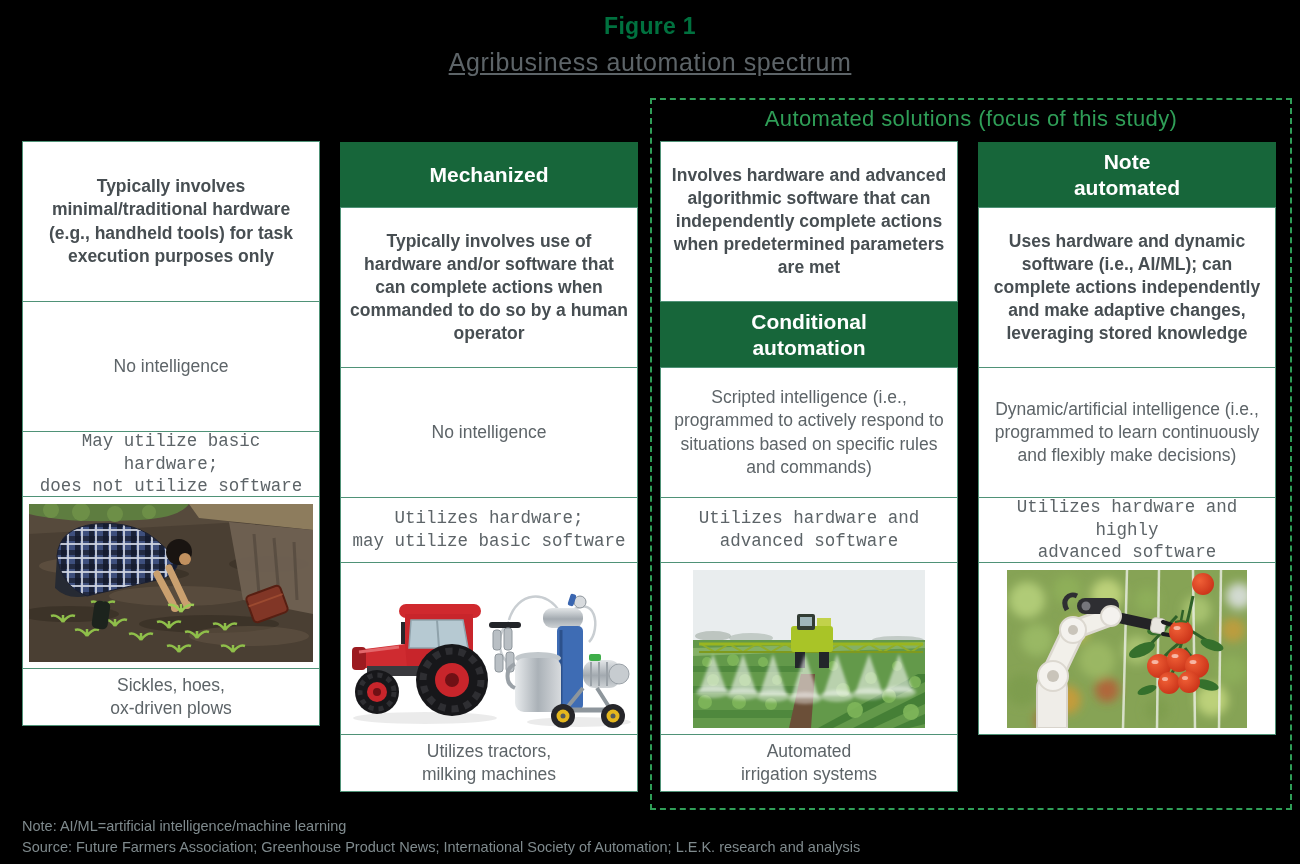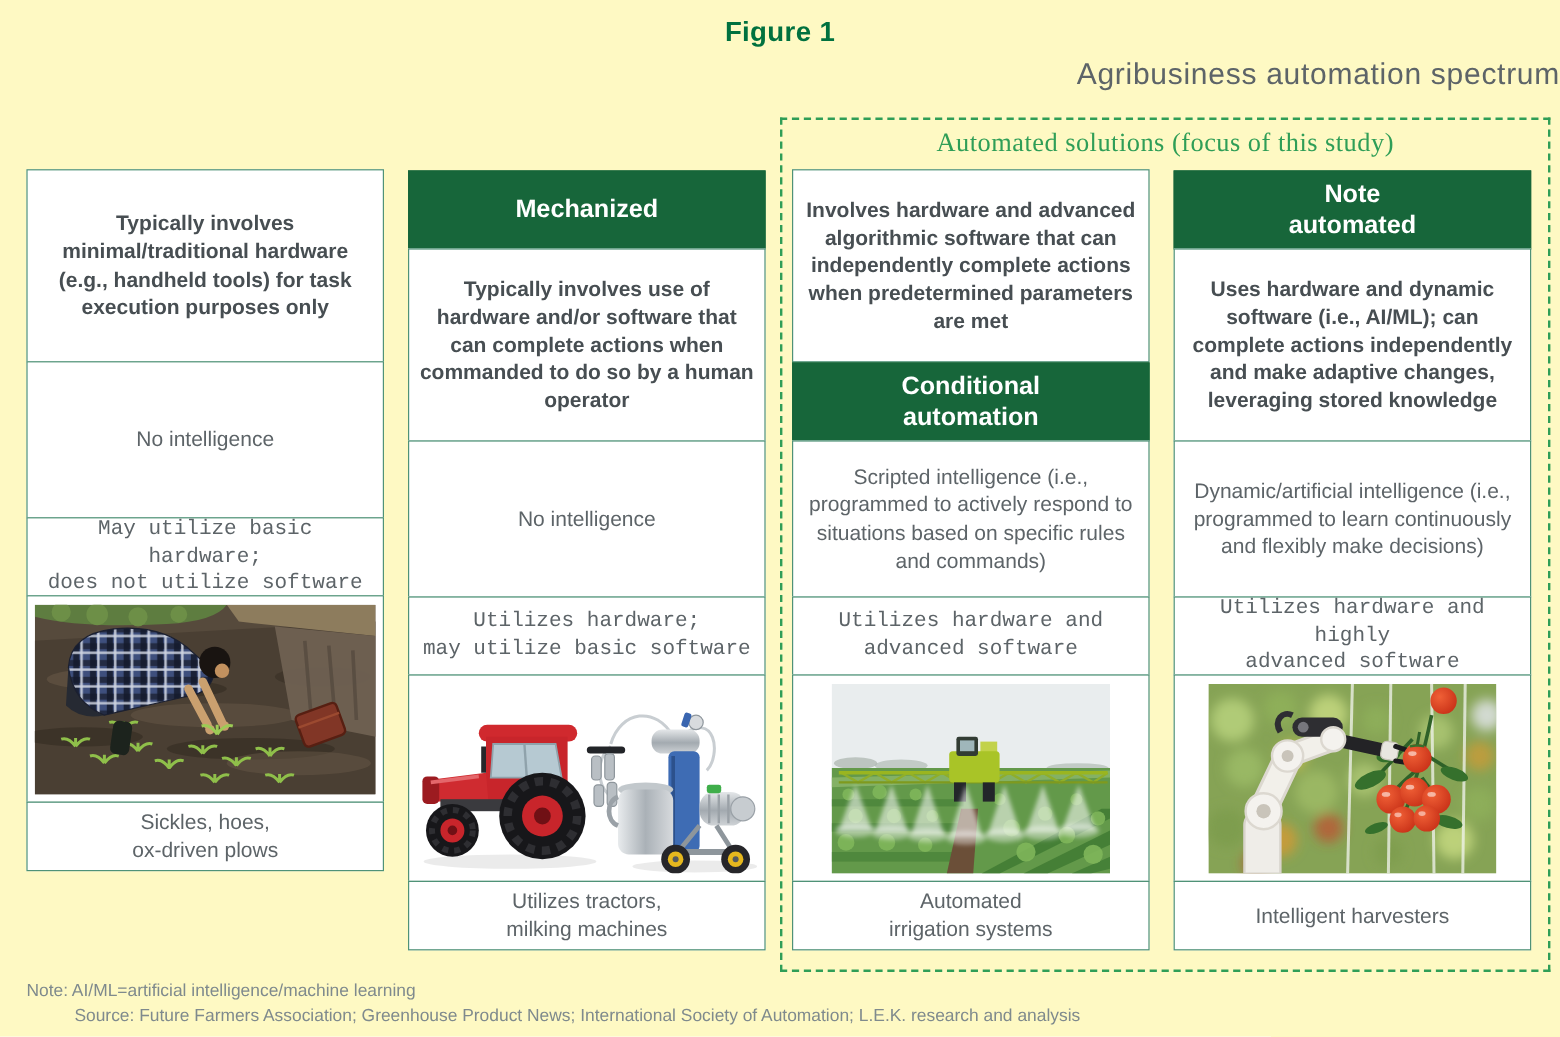--- a/index.html
+++ b/index.html
@@ -1,40 +1,40 @@
 <!DOCTYPE html>
 <html><head>
 <meta charset="utf-8">
 <style>
   html,body{margin:0;padding:0;background:#ffffff;}
-  .page{position:relative;width:1300px;height:864px;background:#fef9c3;
+  .page{position:relative;width:1300px;height:864px;background:#000000;
         font-family:"Liberation Sans",sans-serif;overflow:hidden;}
   .figure-label{position:absolute;top:13px;left:0;width:100%;text-align:center;
         color:#00713F;font-weight:bold;font-size:23px;letter-spacing:.3px;}
-  .figure-title{position:absolute;top:48px;left:0;width:100%;text-align:right;
-        color:#5D6468;font-size:25px;letter-spacing:.6px;}
+  .figure-title{position:absolute;top:48px;left:0;width:100%;text-align:center;
+        color:#5D6468;font-size:25px;letter-spacing:.6px;text-decoration:underline;}
   .focus-box{position:absolute;left:650px;top:98px;width:642px;height:712px;
         border:2px dashed #2F9E57;box-sizing:border-box;}
   .focus-label{position:absolute;left:650px;top:106px;width:642px;text-align:center;
-        color:#2F9E57;font-size:22px;letter-spacing:.4px;font-family:Liberation Serif, serif;}
+        color:#2F9E57;font-size:22px;letter-spacing:.4px;}
   .col{position:absolute;top:142px;width:298px;}
   .col1{left:22px}.col2{left:340px}.col3{left:660px}.col4{left:978px}
   .cell{border:1px solid #4F9277;margin-top:-1px;background:#fff;display:flex;
         align-items:center;justify-content:center;text-align:center;
         padding:4px 8px;box-sizing:border-box;color:#5D6468;}
   .header-cell{background:#17663A;border:1px solid #17663A;margin-top:0;color:#ffffff;
         font-weight:bold;font-size:21px;height:66px;line-height:1.25;white-space:pre-line;}
   .desc-cell{height:161px;font-weight:bold;color:#474E52;font-size:17.5px;line-height:1.32;}
   .intel-cell{height:131px;font-size:17.5px;line-height:1.33;}
   .hw-cell{height:66px;font-size:17.5px;line-height:1.3;white-space:pre-line;font-family:Liberation Mono, monospace;}
   .img-cell{height:173px;padding:6px;}
   .img-cell svg{display:block;}
   .example-cell{height:58px;font-size:17.5px;line-height:1.3;white-space:pre-line;}
   .note-line{position:absolute;left:22px;top:818px;font-size:14.5px;color:#7F8A8D;}
-  .source-line{position:absolute;left:22px;top:839px;font-size:14.5px;color:#7F8A8D;margin-left:40px;}
+  .source-line{position:absolute;left:22px;top:839px;font-size:14.5px;color:#7F8A8D;}
 </style>
 </head>
 <body>
 
 <div class="page">
 
   <div class="figure-label">Figure 1</div>
   <div class="figure-title">Agribusiness automation spectrum</div>
 
   <div class="focus-box"></div>
@@ -378,19 +378,18 @@
           <rect x="144" y="48" width="14" height="15" rx="4" fill="#e8e6e0" stroke="#c9c4ba"></rect>
         </g>
         <path d="M156,52 L168,56" stroke="#1c1c1f" stroke-width="4" stroke-linecap="round"></path>
         <path d="M156,64 L168,66" stroke="#1c1c1f" stroke-width="4" stroke-linecap="round"></path>
         <circle cx="174" cy="62" r="12" fill="url(#tom)"></circle>
         <ellipse cx="170" cy="58" rx="3.5" ry="2" fill="#ffffff" opacity="0.55"></ellipse>
         <path d="M174,51 L176,40" stroke="#2f6128" stroke-width="2.5"></path>
         <path d="M168,52 L174,51 L180,52" stroke="#35702c" stroke-width="2" fill="none"></path>
       </svg>
     </div>
-    <div class="cell example-cell">Intelligent harvesters</div>
   </div>
 
   <div class="note-line">Note: AI/ML=artificial intelligence/machine learning</div>
   <div class="source-line">Source: Future Farmers Association; Greenhouse Product News; International Society of Automation; L.E.K. research and analysis</div>
 
 </div>
 
 </body></html>

